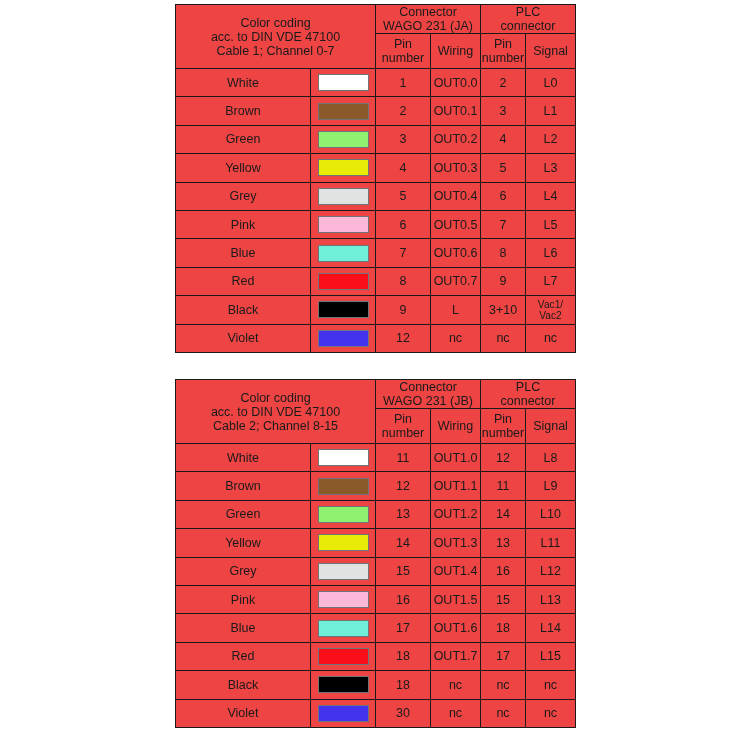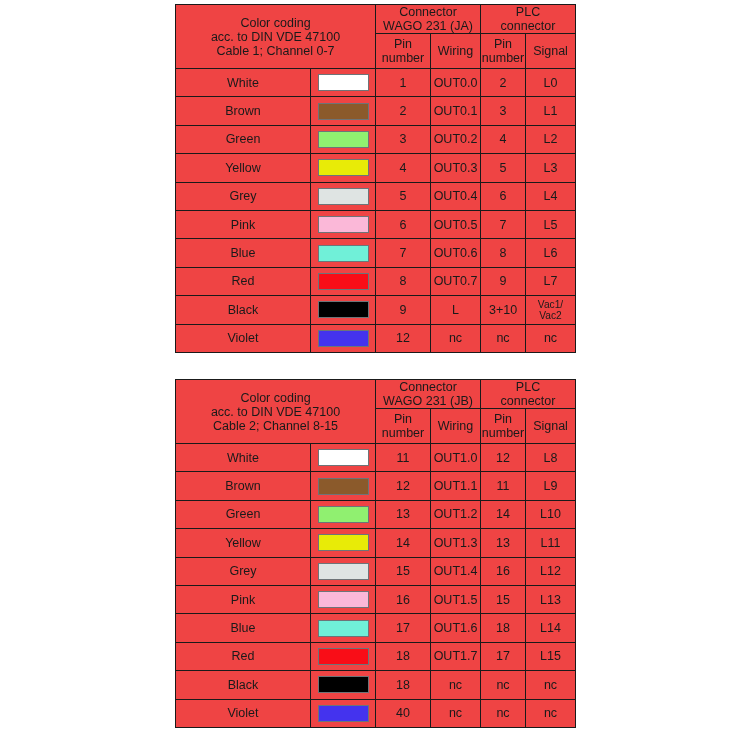--- a/index.html
+++ b/index.html
@@ -354,20 +354,20 @@
           <td class="row-cell">18</td>
           <td class="row-cell">nc</td>
           <td class="row-cell">nc</td>
           <td class="row-cell">nc</td>
         </tr>
         <tr>
           <td class="row-name">Violet</td>
           <td class="swatch-cell">
             <div class="swatch" style="background: rgb(68, 51, 238);"></div>
           </td>
-          <td class="row-cell">40</td>
+          <td class="row-cell">30</td>
           <td class="row-cell">nc</td>
           <td class="row-cell">nc</td>
           <td class="row-cell">nc</td>
         </tr>
       </tbody>
     </table>
   </div>
 
 </body></html>

